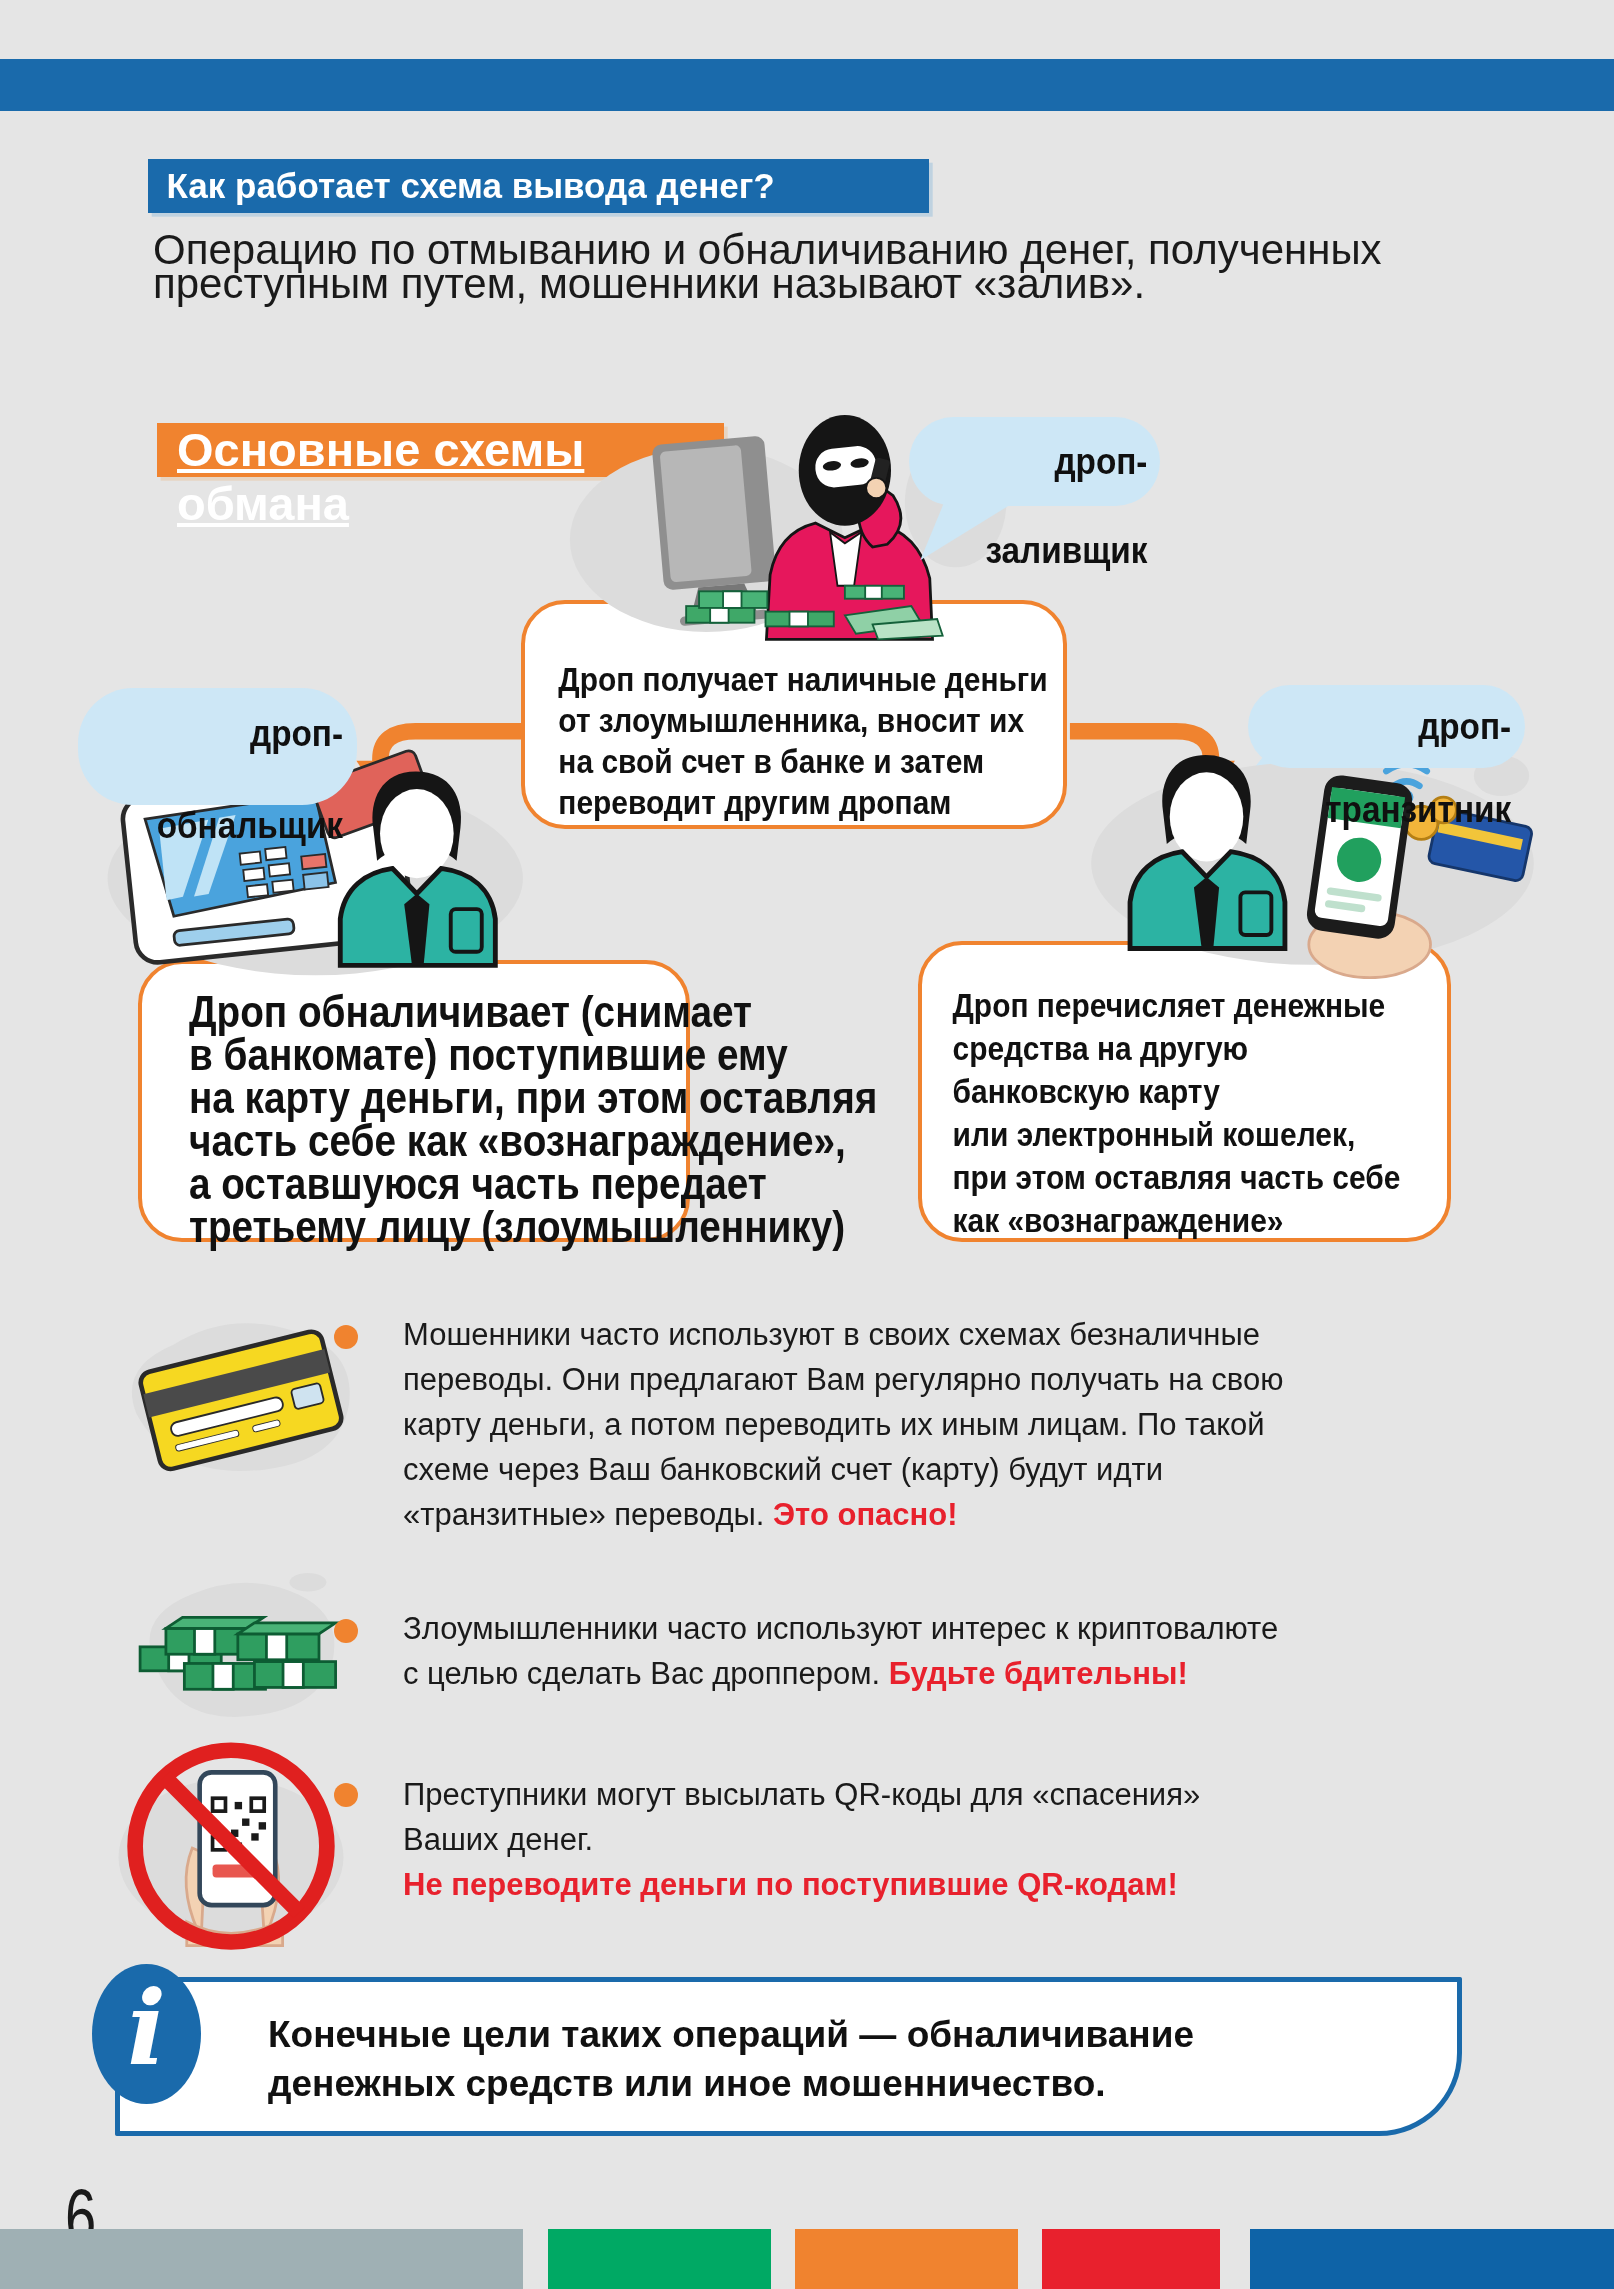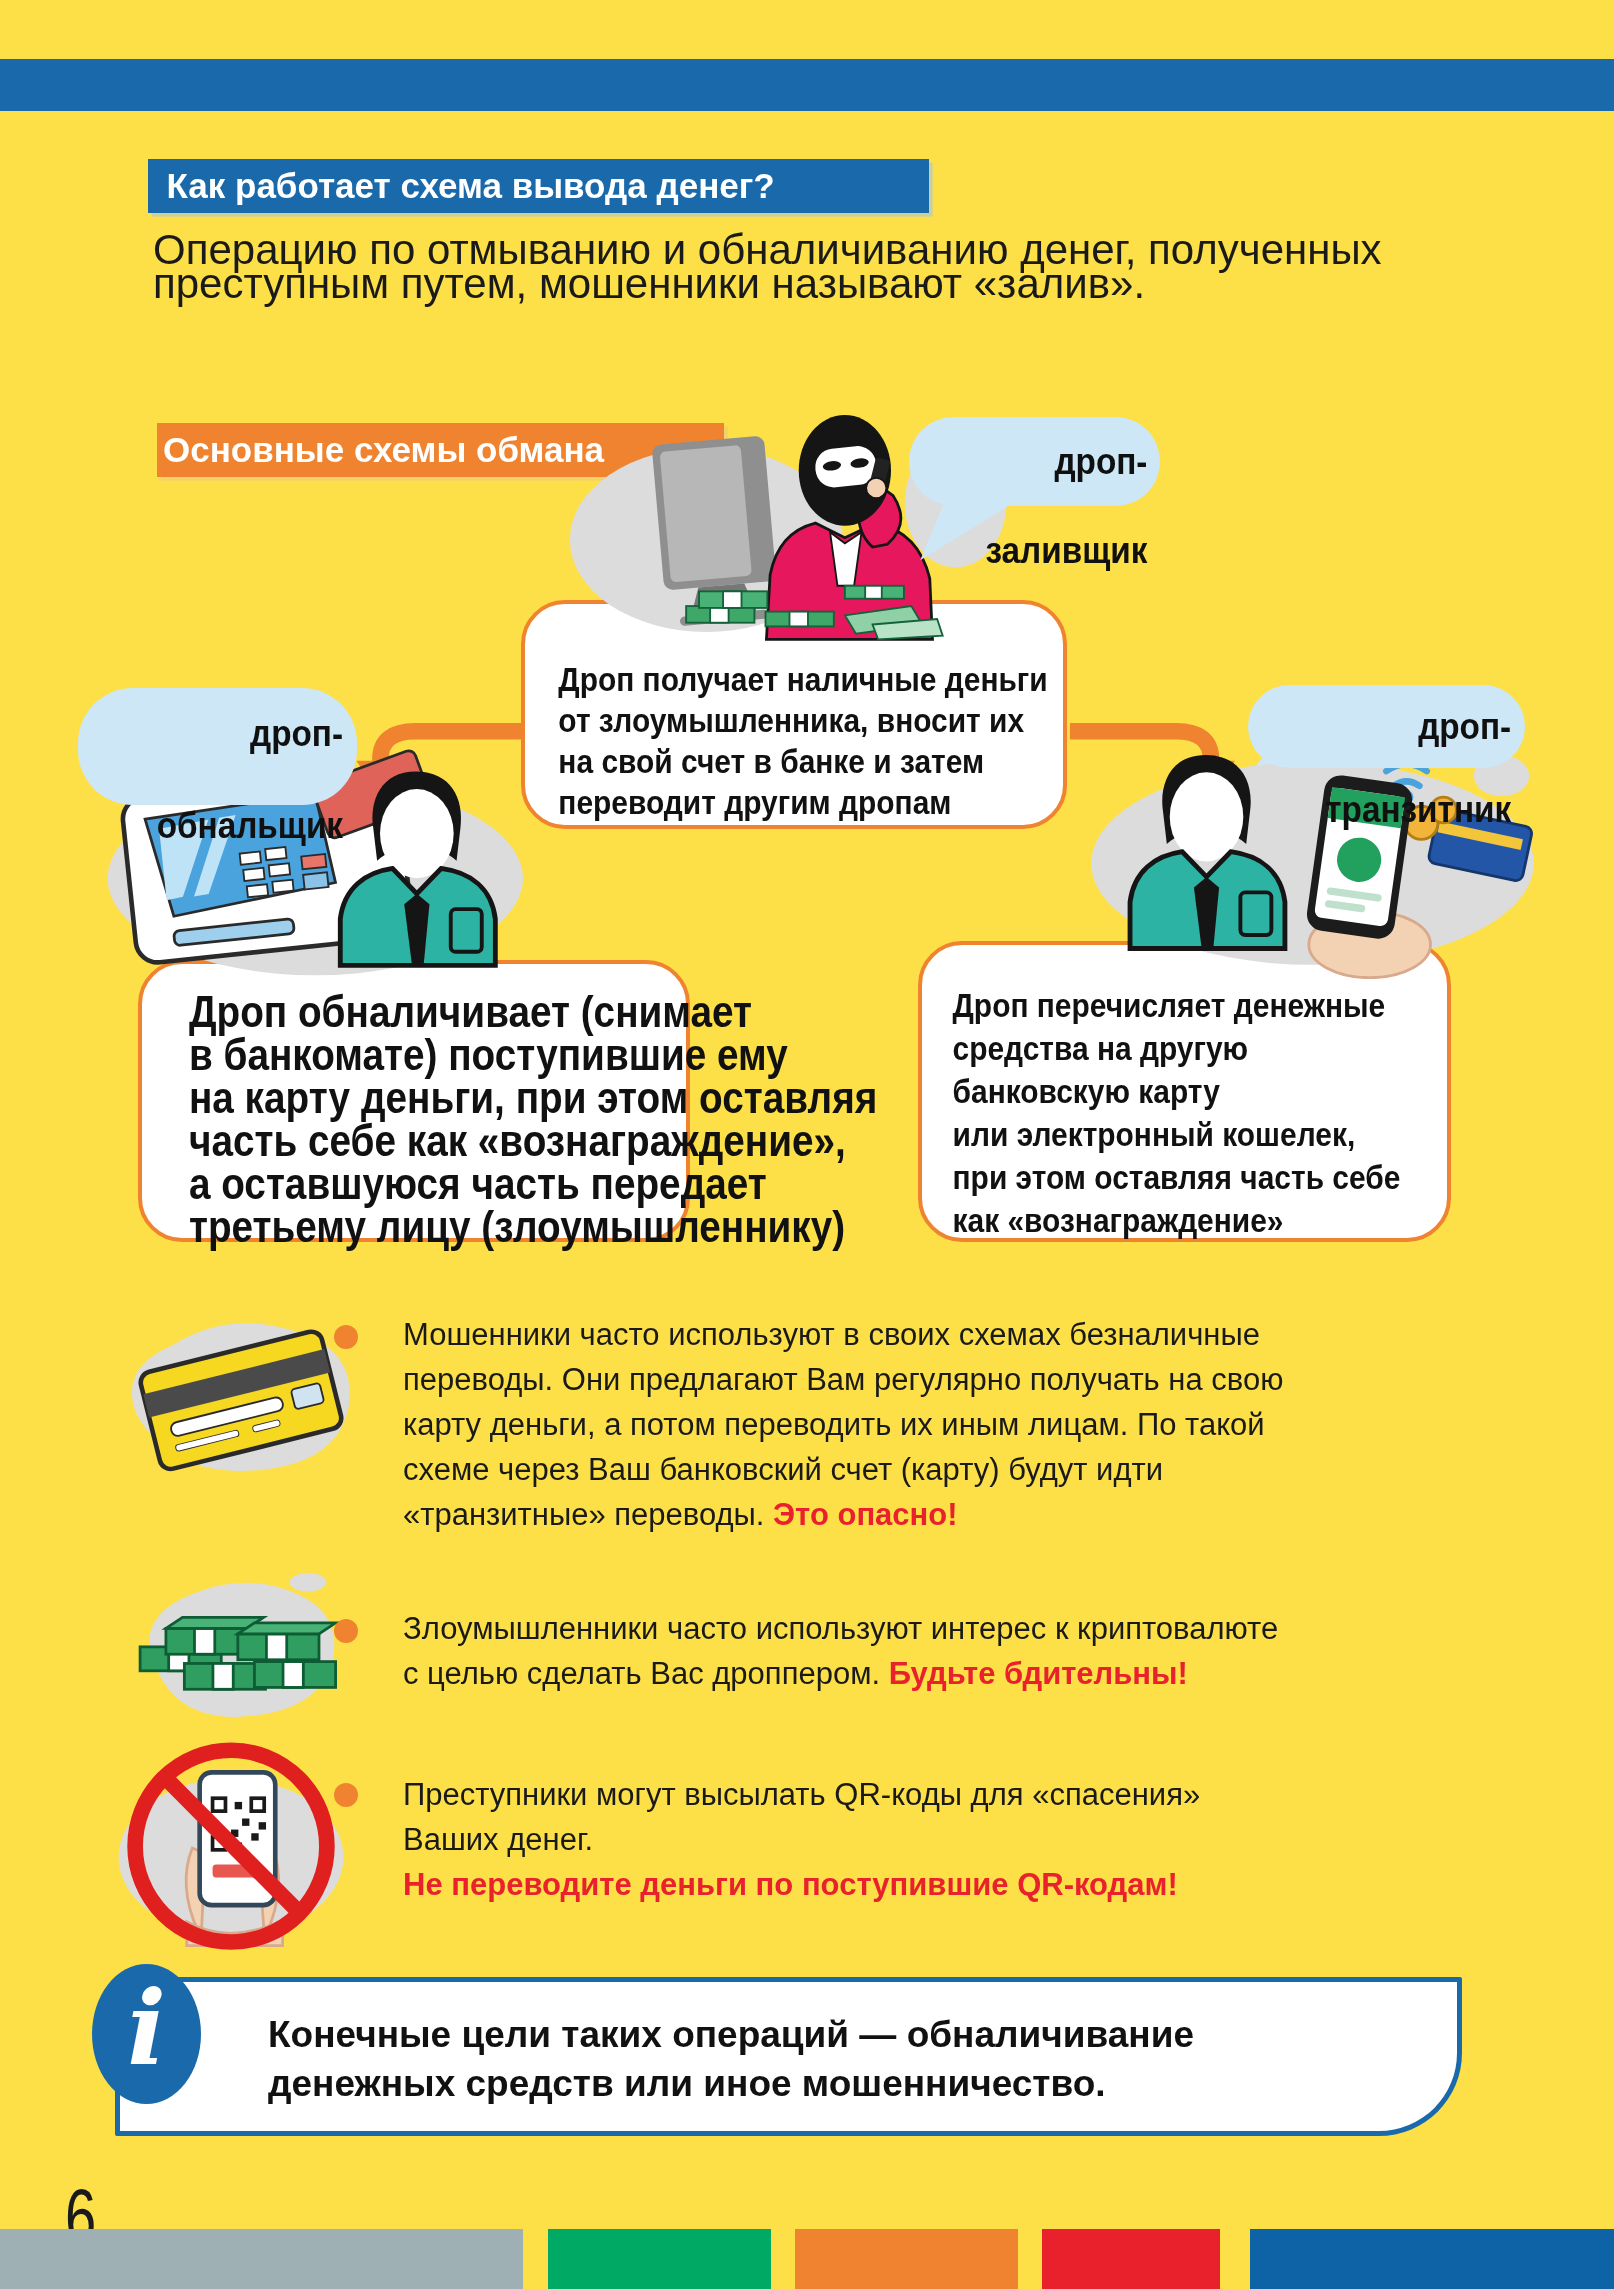--- a/index.html
+++ b/index.html
@@ -1,36 +1,37 @@
 <!DOCTYPE html>
 <html lang="ru" style="font-size:14.8px"><head>
 <meta charset="utf-8">
 <style>
   * { margin:0; padding:0; box-sizing:border-box; }
   html,body { background:#ffffff; }
   .page {
-    position:relative; width:1614px; height:2290px; background:#fde047;
+    position:relative; width:1614px; height:2290px; background:#e5e5e5;
     font-family:"Liberation Sans", sans-serif; overflow:hidden;
   }
   .abs { position:absolute; }
 
   
   .top-strip { left:0; top:59px; width:1614px; height:52px; background:#1a6aab; }
 
   
   .h-badge {
     left:148px; top:159px; width:781px; height:54px; background:#1a6aab;
     color:#fff; font-size:35px; font-weight:bold; line-height:54px; padding-left:18.5px;
     box-shadow:3.7px 3.7px 0 rgba(160,195,220,.55);
   }
   
   .s-badge {
     left:157px; top:423px; width:567px; height:54px; background:#f0832f;
-    color:#fff; font-size:35px; font-weight:bold; line-height:54px; padding-left:6px;
+    color:#fff; font-size:47px; font-weight:bold; line-height:54px; padding-left:20px;
     box-shadow:3.7px 3.7px 0 rgba(230,190,150,.45);
+    text-decoration:underline;
   }
 
   .intro {
     left:153px; top:233px; width:1200px; font-size:42px; line-height:34px;
     color:#1a1a1a; white-space:pre;
   }
 
   
   .bubble {
     background:#cde7f6; border-radius:55px; color:#101010;

